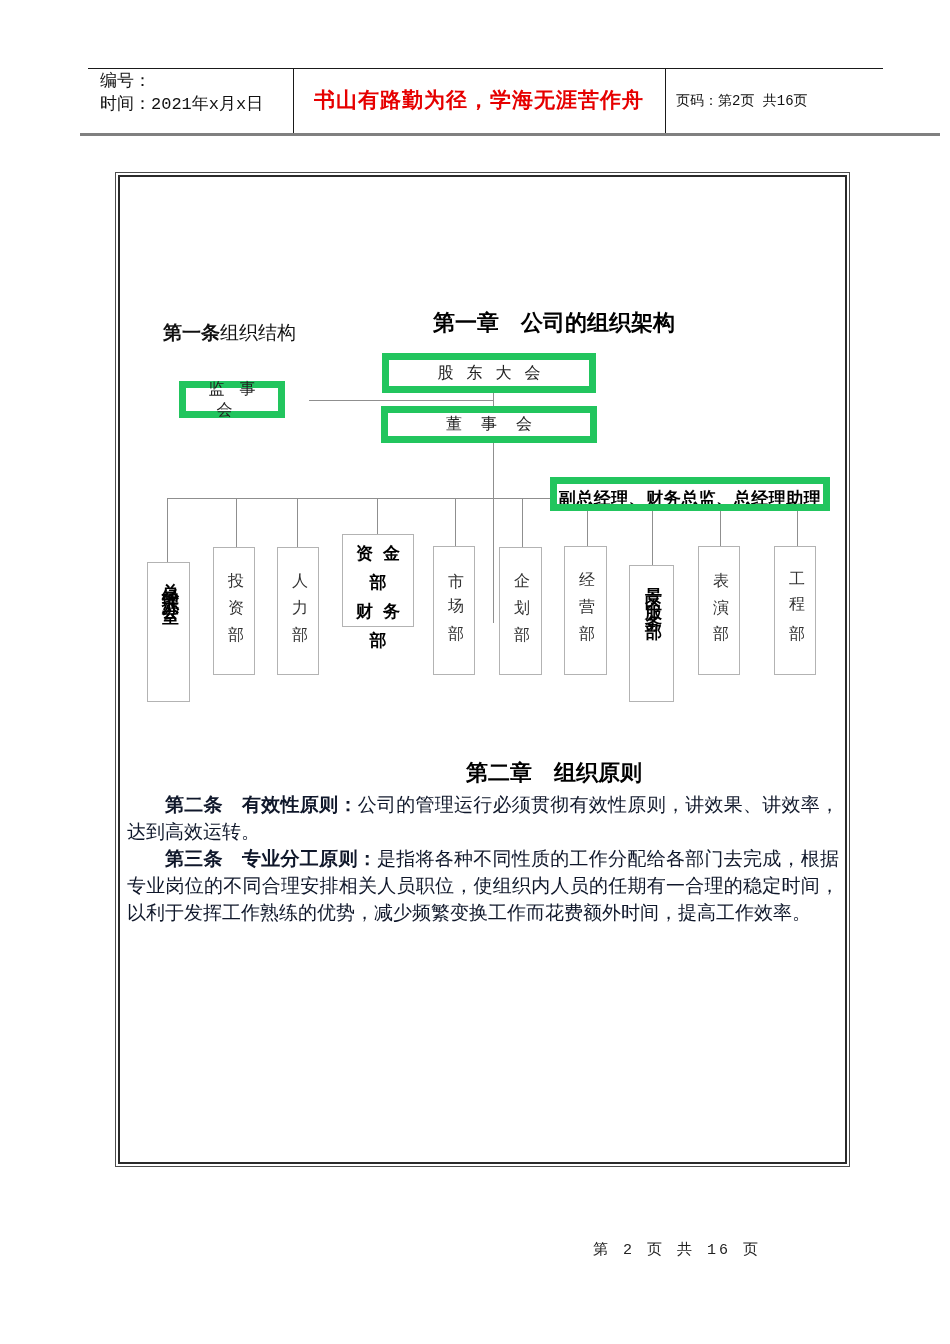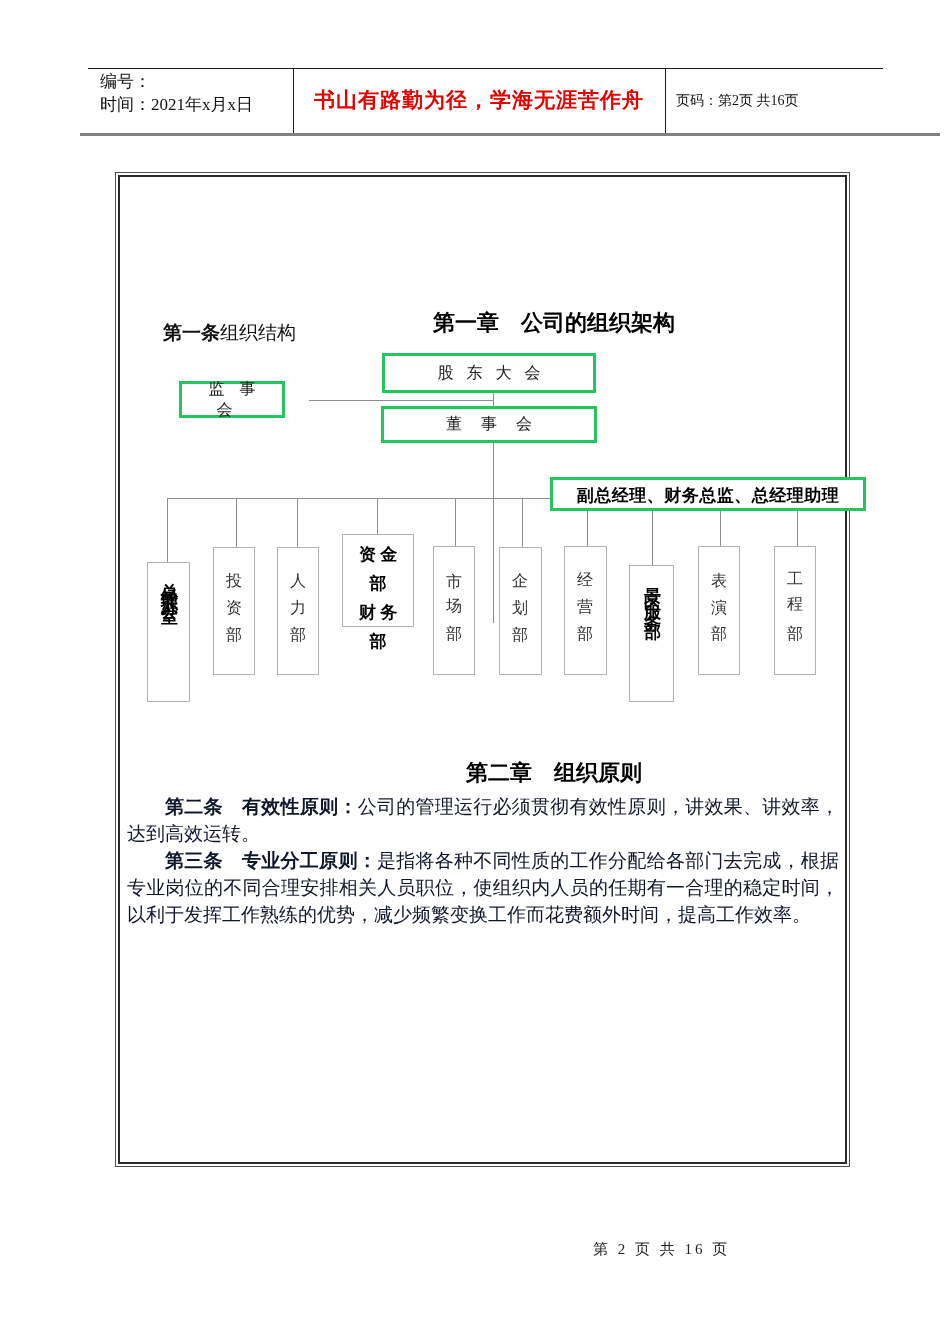--- a/index.html
+++ b/index.html
@@ -1,20 +1,20 @@
 <!DOCTYPE html>
 <html><head>
 <meta charset="utf-8">
 <style>
   * { margin:0; padding:0; box-sizing:border-box; }
   html,body { background:#ffffff; }
   .page {
     position:relative; width:950px; height:1344px;
     background:#ffffff; overflow:hidden;
-    font-family:Liberation Serif, serif;
+    font-family:Liberation Mono, monospace;
     color:#1a1a1a;
     border-radius:9px;
   }
 
   
   .hline { position:absolute; background:#1a1a1a; }
   .hrule { position:absolute; background:#808080; }
   .hdr-left { position:absolute; left:100px; top:70px; font-size:17px; line-height:23px; color:#111; }
   .hdr-motto {
     position:absolute; left:293px; top:86px; width:372px;
@@ -39,21 +39,21 @@
   .article-head .txt { }
   .para { position:absolute; left:127px; width:712px; font-size:19px; line-height:27px;
           text-align:justify; color:#0f172a; }
   .para .lead { font-weight:700; }
   .para2 { top:793px; text-indent:38px; }
   .para3 { top:847px; text-indent:38px; }
 
   
   .cline { position:absolute; background:#8f8f8f; z-index:1; }
   .node {
-    position:absolute; background:#fff; border:3px solid #22c55e; z-index:2;
+    position:absolute; background:#fff; border:7px solid #22c55e; z-index:2;
     color:#222; font-size:16px; text-align:center;
   }
   .node-h { display:flex; align-items:center; justify-content:center; }
   .deputy {
     z-index:3; font-weight:700; color:#000; font-size:17px;
     line-height:25px; padding-top:3px; overflow:hidden; letter-spacing:0.5px;
     text-align:center;
   }
   .vtext { writing-mode:vertical-lr; text-orientation:upright; }
   .dept  { position:absolute; background:#fff; border:1px solid #b3b3b3; z-index:2; color:#333; }
@@ -102,21 +102,21 @@
   <div class="cline" style="left:455px; top:498px; width:1px; height:48px;"></div>
   <div class="cline" style="left:522px; top:498px; width:1px; height:49px;"></div>
   <div class="cline" style="left:587px; top:511px; width:1px; height:35px;"></div>
   <div class="cline" style="left:652px; top:511px; width:1px; height:54px;"></div>
   <div class="cline" style="left:720px; top:511px; width:1px; height:35px;"></div>
   <div class="cline" style="left:797px; top:511px; width:1px; height:35px;"></div>
 
   <div class="node node-h" style="left:382px; top:353px; width:214px; height:40px; letter-spacing:13px; text-indent:13px;">股东大会</div>
   <div class="node node-h" style="left:179px; top:381px; width:106px; height:37px; letter-spacing:15px; text-indent:15px;">监事会</div>
   <div class="node node-h" style="left:381px; top:406px; width:216px; height:37px; letter-spacing:19px; text-indent:19px;">董事会</div>
-  <div class="node deputy" style="left:550px; top:477px; width:316px; height:34px;">副总经理、财务总监、总经理助理</div>
+  <div class="node deputy" style="left:550px; top:477px; width:280px; height:34px;">副总经理、财务总监、总经理助理</div>
 
   <div class="dept vtext bold gmoffice" style="left:147px; top:562px; width:43px; height:140px;">总经理办公室</div>
   <div class="dept vtext v3" style="left:213px; top:547px; width:42px; height:128px;">投资部</div>
   <div class="dept vtext v3" style="left:277px; top:547px; width:42px; height:128px;">人力部</div>
   <div class="dept finance" style="left:342px; top:534px; width:72px; height:93px;">资 金
 部
 财 务
 部</div>
   <div class="dept vtext v3" style="left:433px; top:546px; width:42px; height:129px;">市场部</div>
   <div class="dept vtext v3" style="left:499px; top:547px; width:43px; height:128px;">企划部</div>

